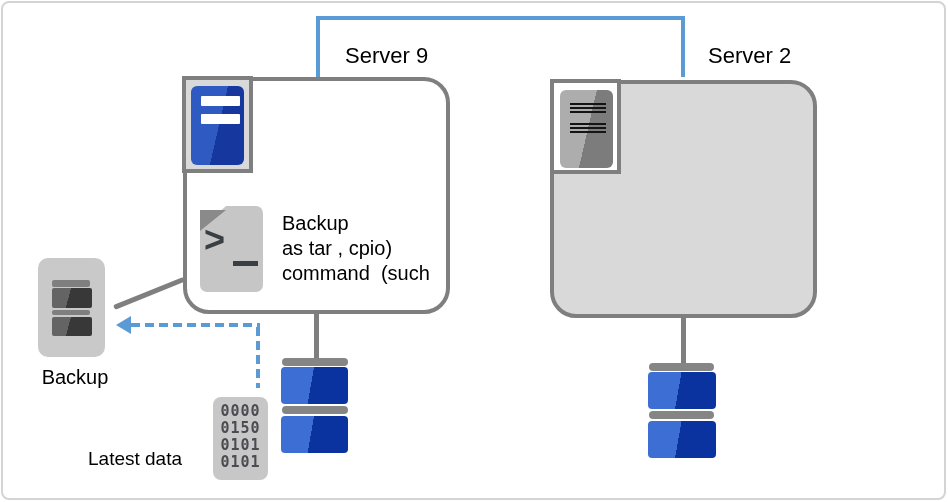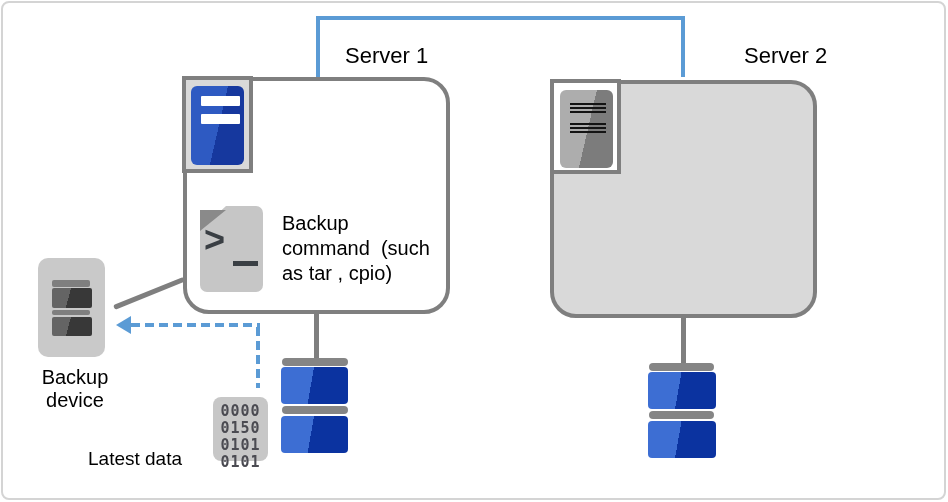--- a/index.html
+++ b/index.html
@@ -9,21 +9,21 @@
   }
   .abs{position:absolute;box-sizing:border-box;}
   
   .frame{left:1px;top:1px;width:945px;height:499px;border:2px solid #D4D4D4;border-radius:8px;}
   
   .link{left:316px;top:16px;width:369px;height:61px;
         border-top:4px solid #5B9BD5;border-left:4px solid #5B9BD5;border-right:4px solid #5B9BD5;}
   
   .srv-label{font-size:22px;line-height:26px;white-space:pre;}
   .srv1-label{left:345px;top:43px;}
-  .srv2-label{left:744px;top:43px;}
+  .srv2-label{left:708px;top:43px;}
   
   .server-box{width:267px;border:4px solid #7F7F7F;border-radius:4px 26px 26px 26px;}
   .srv1-box{left:183px;top:77px;height:237px;background:#fff;}
   .srv2-box{left:550px;top:80px;height:238px;background:#D9D9D9;}
   
   .icon-plate{width:71px;border:4px solid #7F7F7F;}
   .srv1-plate{left:182px;top:76px;height:97px;background:#D9D9D9;}
   .srv2-plate{left:550px;top:79px;height:95px;background:#FFFFFF;}
   .tower1{left:5px;top:6px;width:53px;height:79px;border-radius:6px;
           background:linear-gradient(103deg,#2E5AC2 52%,#16389E 52%);}
@@ -49,21 +49,21 @@
   .disk-bar{height:8px;background:#858585;border-radius:4px;}
   .disk-box{height:37px;border-radius:4px;
             background:linear-gradient(100deg,#3D6ED3 45%,#0B33A0 45%);}
   
   .device{left:38px;top:258px;width:67px;height:99px;background:#C9C9C9;border-radius:10px;}
   .device .dbar{position:absolute;left:14px;width:38px;background:#7F7F7F;border-radius:2px;}
   .device .slot{position:absolute;left:14px;width:40px;border-radius:2px;
             background:linear-gradient(105deg,#646464 42%,#383838 42%);}
   .device-label{left:26px;top:366px;width:98px;text-align:center;font-size:20px;line-height:23px;}
   
-  .chip{left:213px;top:397px;width:55px;height:64px;background:#C7C7C7;border-radius:8px;
+  .chip{left:213px;top:397px;width:55px;height:83px;background:#C7C7C7;border-radius:8px;
         text-align:center;padding-top:6px;color:#4B4B52;
         font-family:"DejaVu Sans Mono",monospace;font-weight:bold;font-size:15px;line-height:17px;letter-spacing:1px;}
   .latest-label{left:88px;top:447px;font-size:19px;line-height:24px;white-space:pre;}
   
   .diag{left:114px;top:305px;width:76px;height:5px;background:#7F7F7F;border-radius:3px;
         transform:rotate(-22deg);transform-origin:left center;}
   
   .dash-h{left:131px;top:323px;width:129px;height:4px;
         background:repeating-linear-gradient(90deg,#5B9BD5 0 9px,transparent 9px 14px);}
   .dash-v{left:256px;top:327px;width:4px;height:61px;
@@ -73,21 +73,21 @@
 </style>
 </head>
 <body>
 
 <div id="stage">
 
   <div class="abs frame"></div>
 
   <div class="abs link"></div>
 
-  <div class="abs srv-label srv1-label">Server 1</div>
+  <div class="abs srv-label srv1-label">Server 9</div>
   <div class="abs srv-label srv2-label">Server 2</div>
 
   <div class="abs server-box srv1-box"></div>
   <div class="abs server-box srv2-box"></div>
 
   <div class="abs icon-plate srv1-plate">
     <div class="abs tower1">
       <span class="wbar" style="top:10px;"></span>
       <span class="wbar" style="top:28px;"></span>
     </div>
@@ -102,22 +102,22 @@
 
   <div class="abs cmd-icon">
     <div class="abs cmd-body"></div>
     <div class="abs cmd-fold"></div>
     <div class="abs cmd-prompt">&gt;</div>
     <div class="abs cmd-cursor"></div>
   </div>
 
   <div class="abs cmd-text">
     <div>Backup</div>
+    <div>as tar , cpio)</div>
     <div>command  (such</div>
-    <div>as tar , cpio)</div>
   </div>
 
   <div class="abs stem stem1"></div>
   <div class="abs disk-bar" style="left:282px;top:358px;width:66px;"></div>
   <div class="abs disk-box" style="left:281px;top:367px;width:67px;"></div>
   <div class="abs disk-bar" style="left:282px;top:406px;width:66px;"></div>
   <div class="abs disk-box" style="left:281px;top:416px;width:67px;"></div>
 
   <div class="abs stem stem2"></div>
   <div class="abs disk-bar" style="left:649px;top:363px;width:65px;"></div>
@@ -129,21 +129,20 @@
 
   <div class="abs device">
     <span class="dbar" style="top:22px;height:7px;"></span>
     <span class="slot" style="top:30px;height:20px;"></span>
     <span class="dbar" style="top:52px;height:5px;"></span>
     <span class="slot" style="top:59px;height:19px;"></span>
   </div>
 
   <div class="abs device-label">
     <div>Backup</div>
-    <div>device</div>
   </div>
 
   <div class="abs dash-v"></div>
   <div class="abs dash-h"></div>
   <div class="abs arrow-head"></div>
 
   <div class="abs chip">
     <div>0000</div>
     <div>0150</div>
     <div>0101</div>

